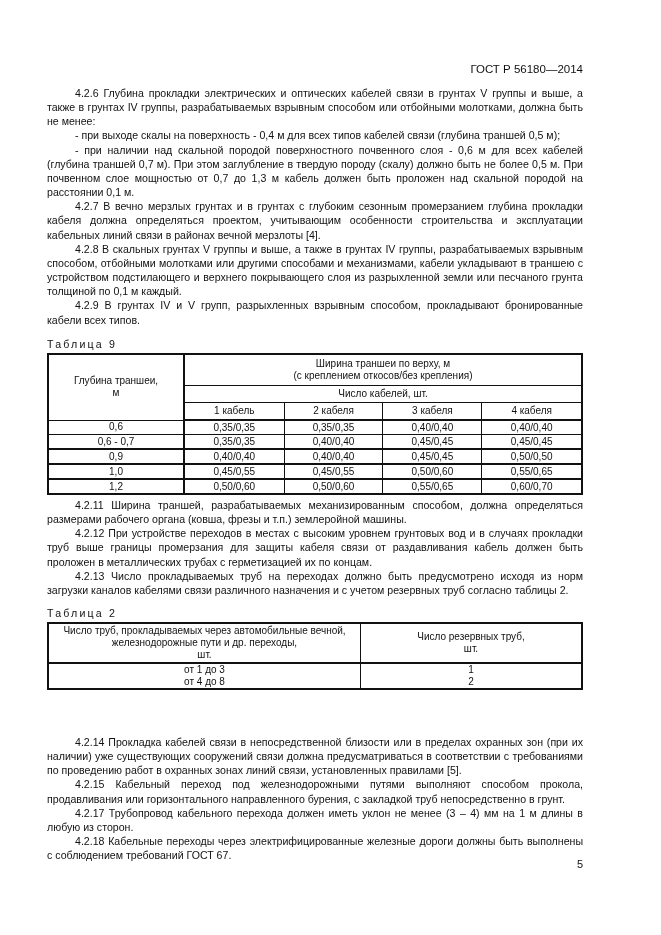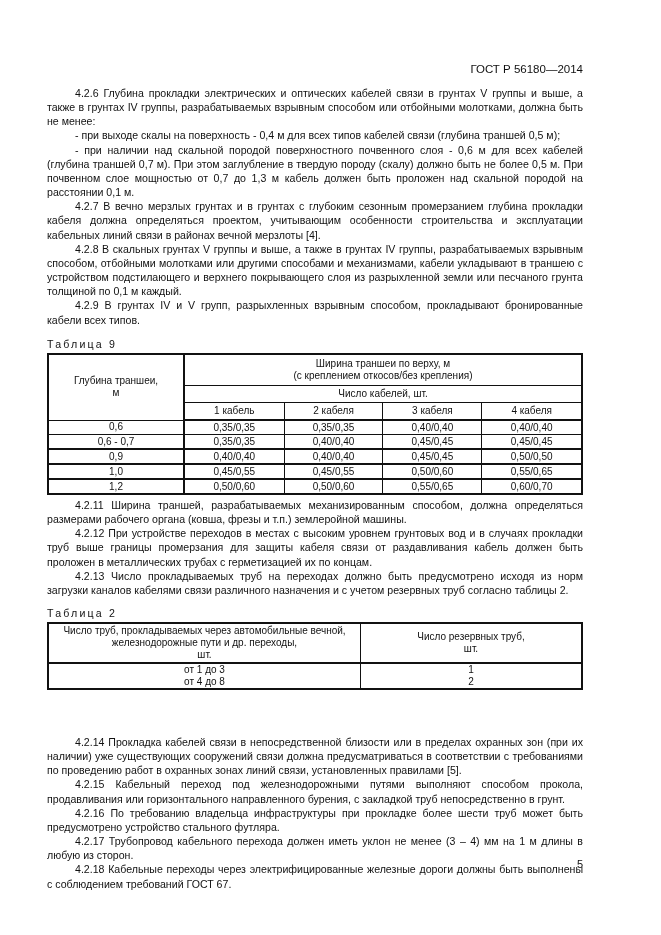--- a/index.html
+++ b/index.html
@@ -130,18 +130,17 @@
   <tr class="r">
     <td class="c0">от 4 до 8</td>
     <td>2</td>
   </tr>
 </tbody>
   </table>
 
 <div class="block" style="top:695px;margin-top:40px;">
   <p class="p">4.2.14 Прокладка кабелей связи в непосредственной близости или в пределах охранных зон (при их наличии) уже существующих сооружений связи должна предусматриваться в соответствии с требованиями по проведению работ в охранных зонах линий связи, установленных правилами [5].</p>
   <p class="p">4.2.15 Кабельный переход под железнодорожными путями выполняют способом прокола, продавливания или горизонтального направленного бурения, с закладкой труб непосредственно в грунт.</p>
-  <p class="p">4.2.16 По требованию владельца инфраструктуры при прокладке более шести труб может быть предусмотрено устройство стального футляра.</p>
   <p class="p">4.2.17 Трубопровод кабельного перехода должен иметь уклон не менее (3 – 4) мм на 1 м длины в любую из сторон.</p>
   <p class="p">4.2.18 Кабельные переходы через электрифицированные железные дороги должны быть выполнены с соблюдением требований ГОСТ 67.</p>
 </div>
 
 <div class="page-number">5</div>
 
 </body></html>

